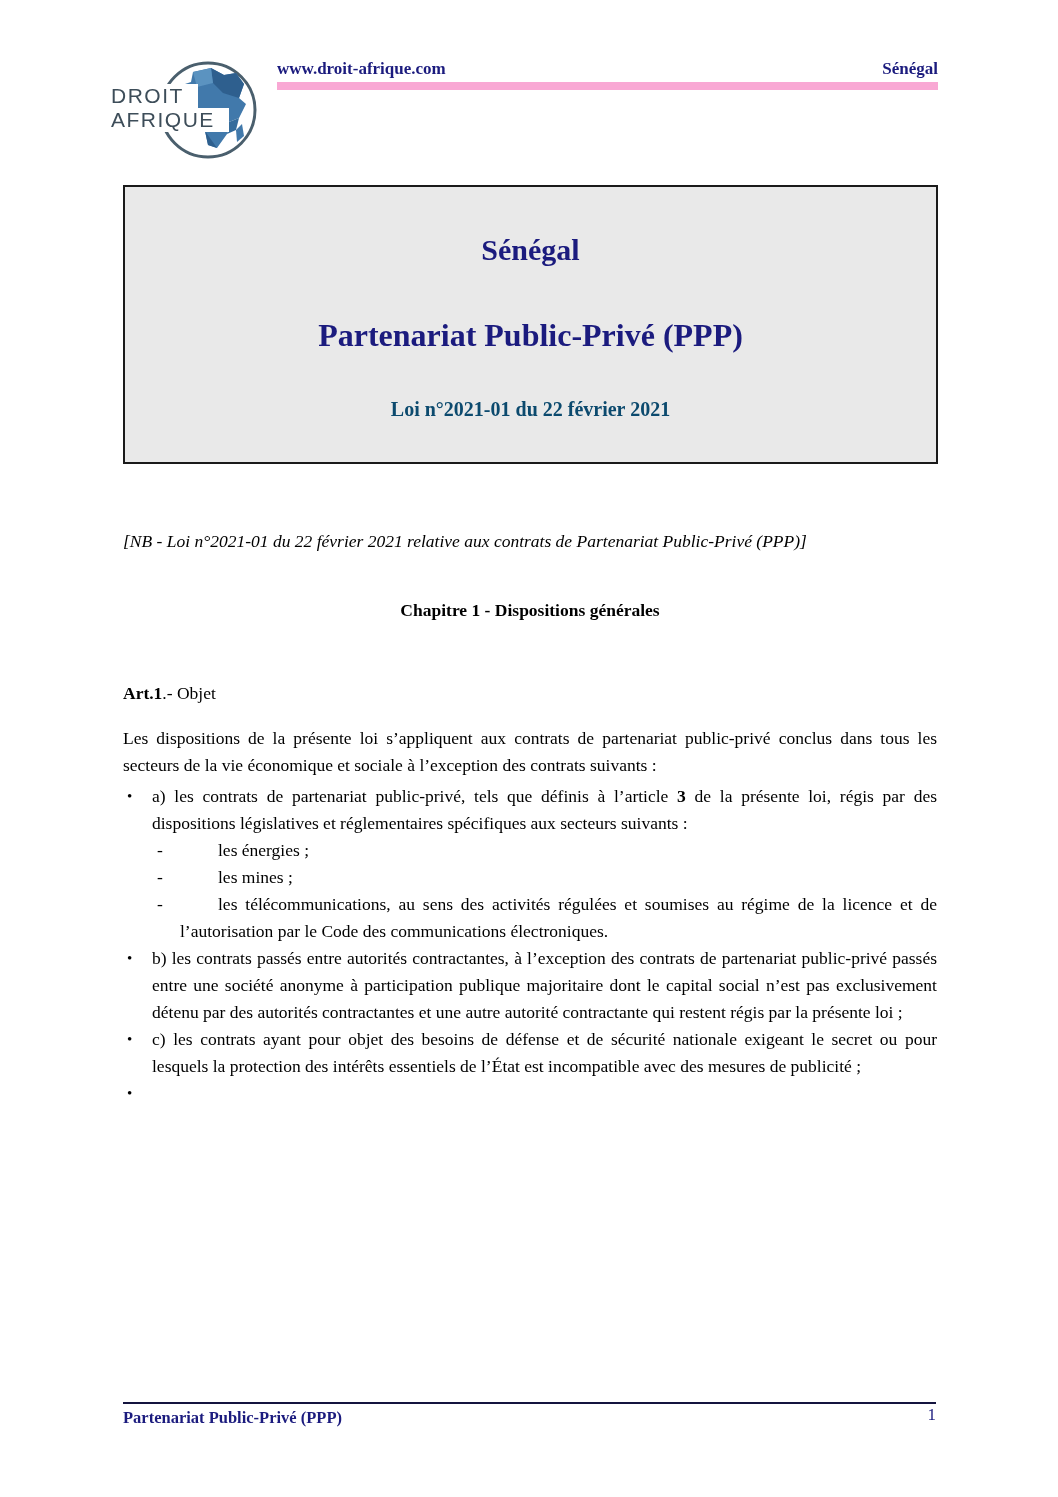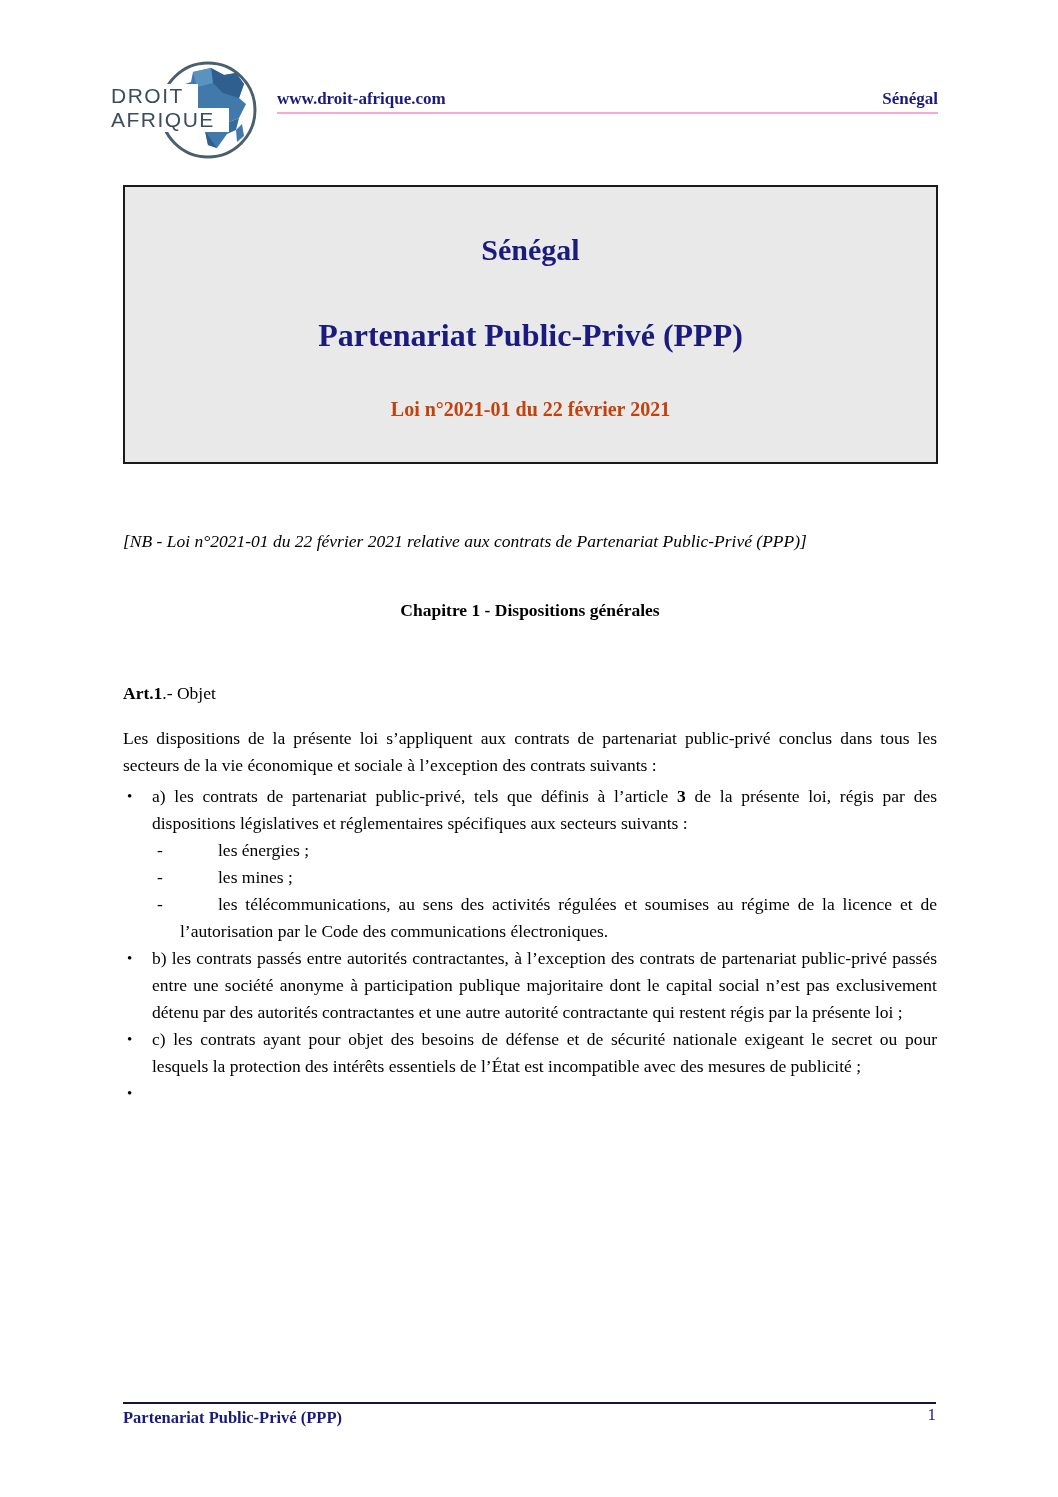--- a/index.html
+++ b/index.html
@@ -7,32 +7,32 @@
   body { position:relative; font-family:"Liberation Serif", serif; color:#000; overflow:hidden; }
 
   
   .logo { position:absolute; left:105px; top:60px; width:168px; height:102px; }
   .logo svg { position:absolute; left:0; top:0; }
   .logo-text { position:absolute; left:6px; top:24px; z-index:2;
                font-family:"Liberation Sans", sans-serif; color:#3d4d59;
                font-size:21px; line-height:24px; letter-spacing:1.5px; font-weight:400; }
   .logo-text span { background:#ffffff; display:inline-block; padding-right:14px; }
 
-  .header-line { position:absolute; left:277px; top:68px; width:661px; height:46px;
+  .header-line { position:absolute; left:277px; top:44px; width:661px; height:46px;
                  display:flex; justify-content:space-between; align-items:flex-end;
-                 border-bottom:2px solid #f9a8d4; padding-bottom:3px; }
+                 border-bottom:8px solid #f9a8d4; padding-bottom:3px; }
   .header-line .url, .header-line .country {
       font-size:17px; font-weight:bold; color:#1b1b7e; }
 
   
   .title-box { position:absolute; left:123px; top:185px; width:815px; height:279px;
                background:#e9e9e9; border:2px solid #1a1a1a; text-align:center; }
   .title-box .country { margin-top:46px; font-size:30px; font-weight:bold; color:#1b1b7e; }
   .title-box .main    { margin-top:50px; font-size:32px; font-weight:bold; color:#1b1b7e; }
-  .title-box .lawref  { margin-top:44px; font-size:20px; font-weight:bold; color:#c2410c; }
+  .title-box .lawref  { margin-top:44px; font-size:20px; font-weight:bold; color:#0c4a6e; }
 
   
   .content { position:absolute; left:123px; top:528px; width:814px;
              font-size:17.5px; line-height:27px; text-align:justify; }
   .nb-note { font-style:italic; margin-bottom:42px; }
   .chapter { text-align:center; font-weight:bold; margin-bottom:56px; }
   .art-heading { margin-bottom:18px; }
   .art-heading .art-label { font-weight:bold; }
   .para { margin-bottom:18px; }
   .intro { margin-bottom:4px; }

